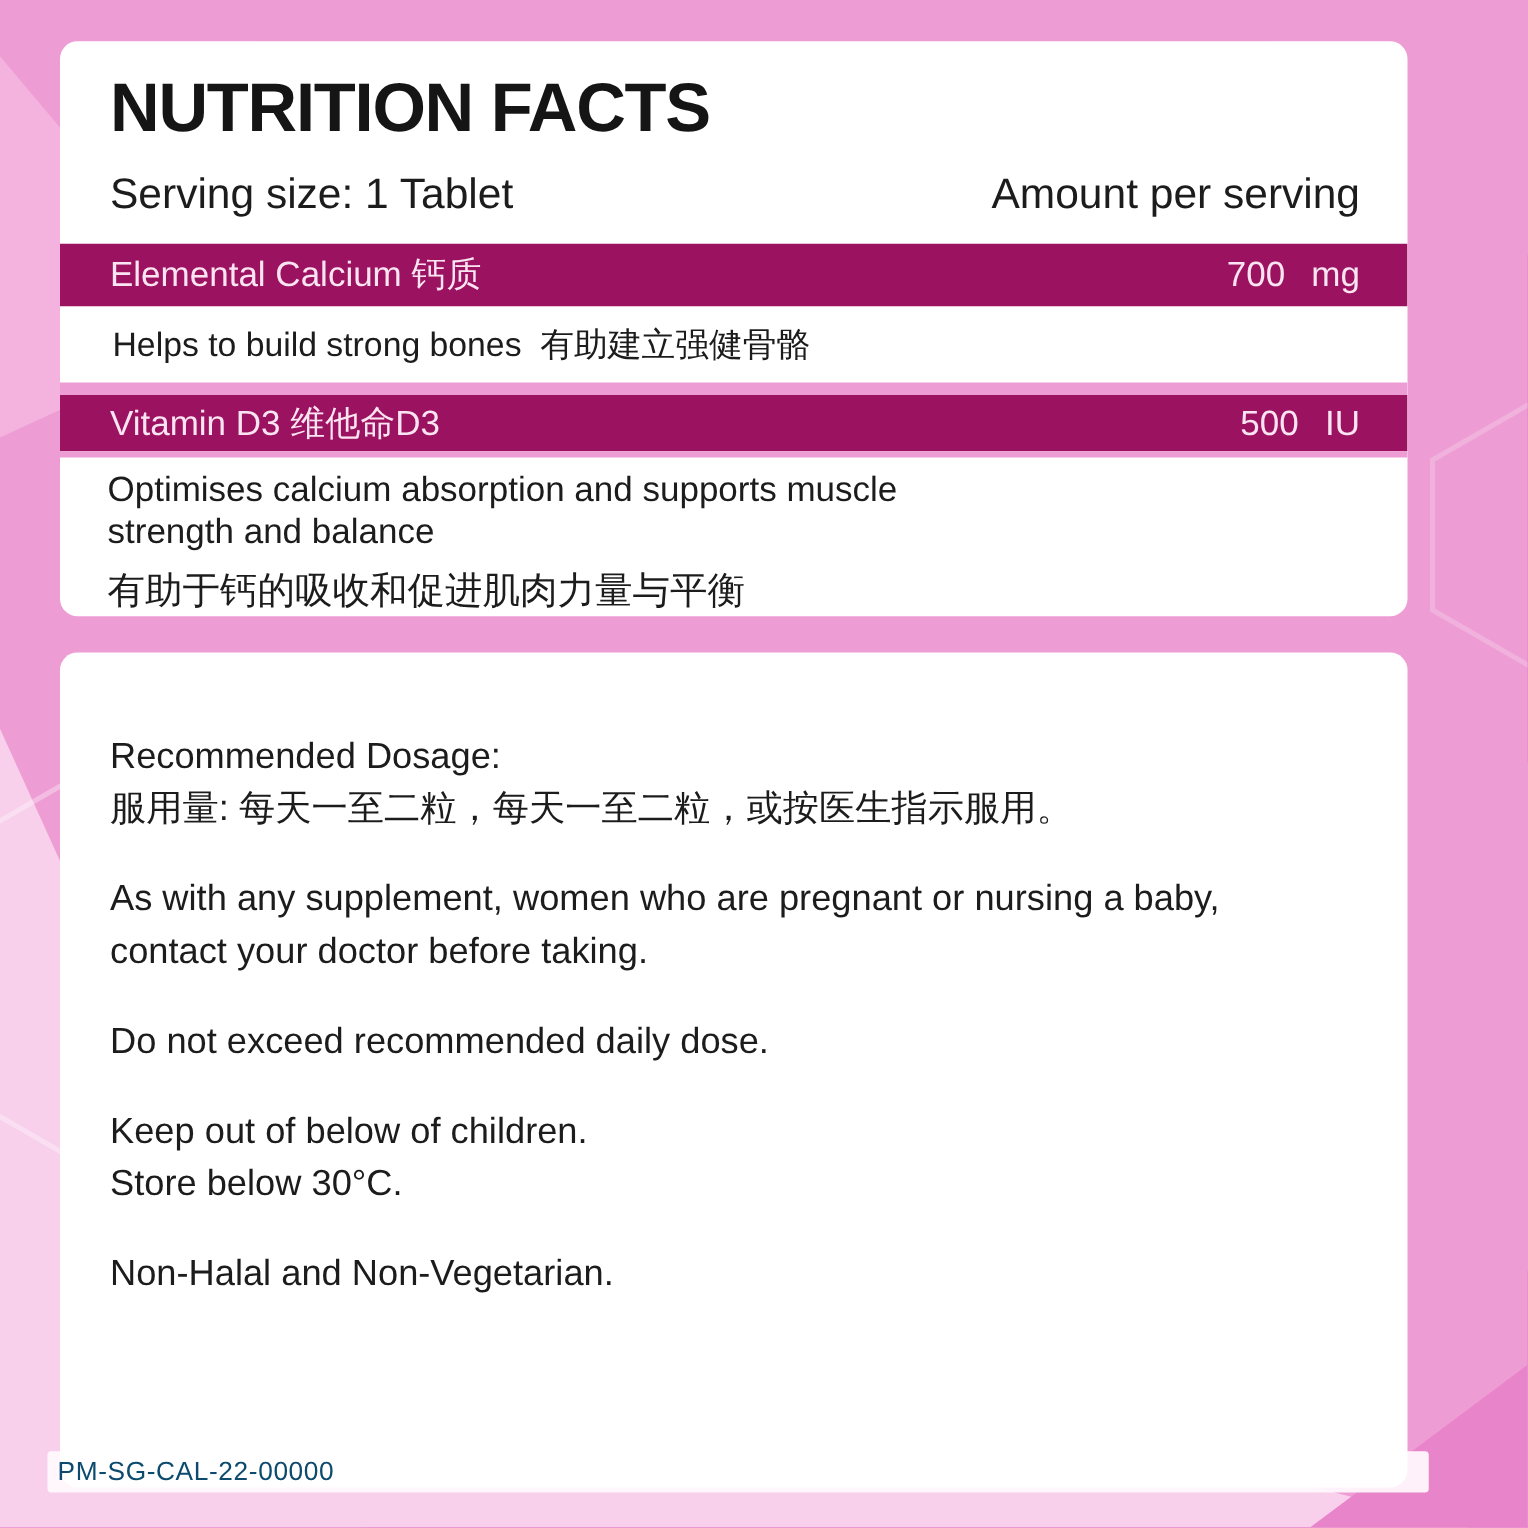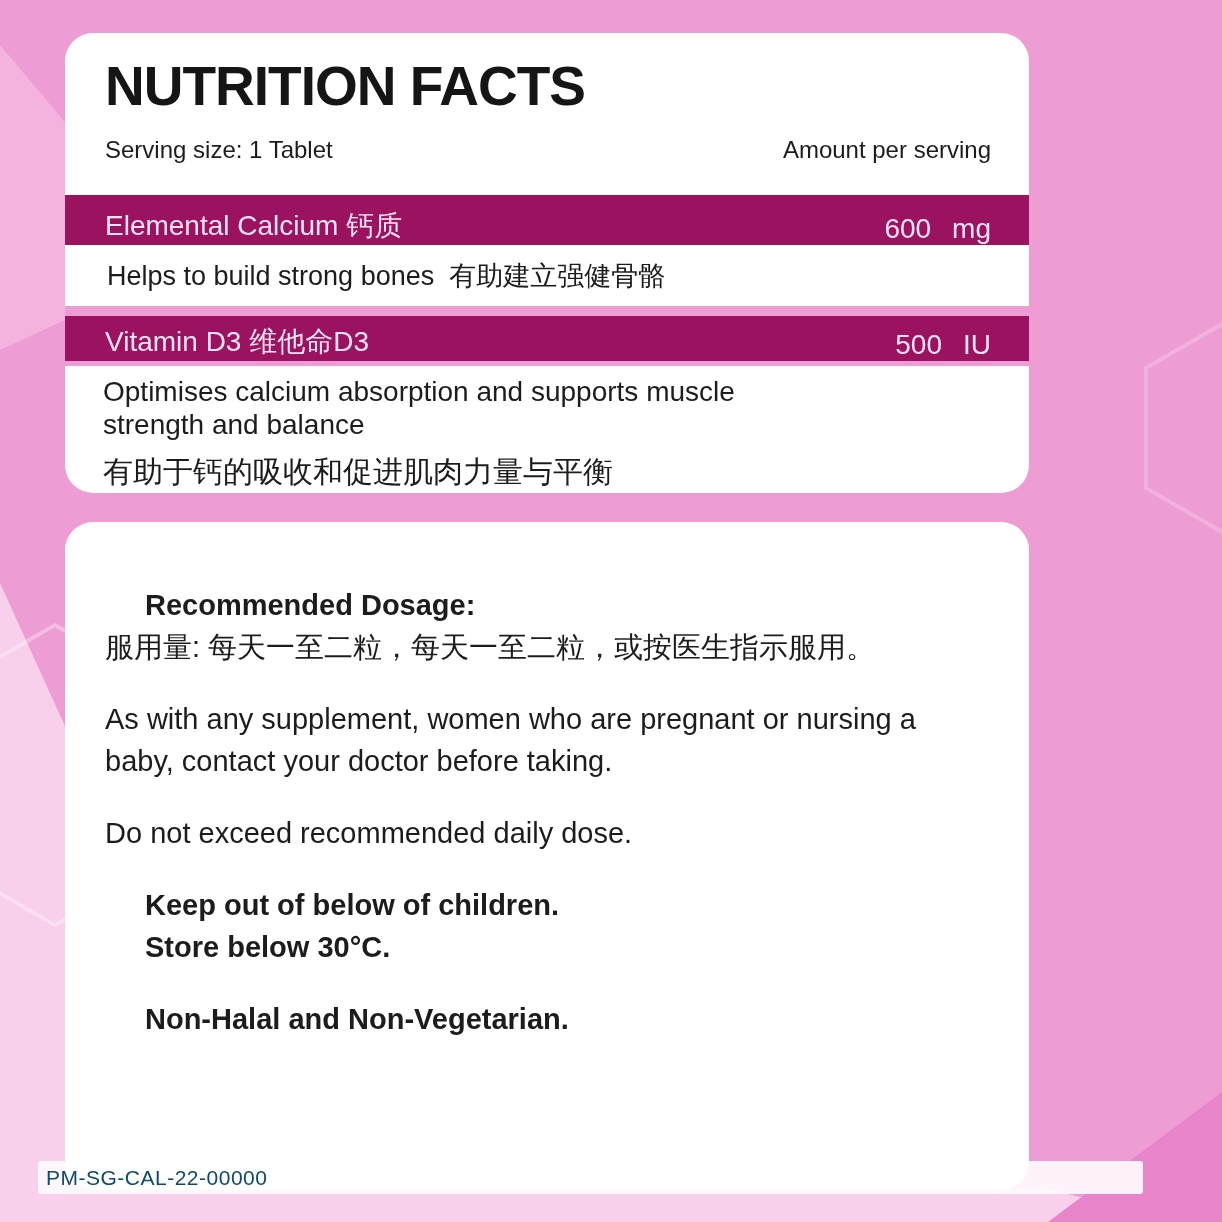--- a/index.html
+++ b/index.html
@@ -28,50 +28,50 @@
     position:absolute;left:38px;top:1161px;width:1105px;height:33px;
     background:rgba(255,250,253,.93);border-radius:3px;z-index:1;
   }
   .code-text{
     position:absolute;left:46px;top:1166px;z-index:3;
     font-size:21px;letter-spacing:.5px;color:#0c4a6e;
   }
 
   
   .card{
-    position:absolute;left:65px;width:964px;background:#FFFFFF;
-    border-radius:28px;overflow:hidden;z-index:2;
+    position:absolute;left:48px;width:1078px;background:#FFFFFF;
+    border-radius:14px;overflow:hidden;z-index:2;
   }
   .card1{top:33px;height:460px;display:flex;flex-direction:column;}
   .card2{top:522px;height:668px;box-sizing:border-box;padding:32px 58px 0 40px;}
 
   
   .nf-header{height:169px;box-sizing:border-box;padding:26px 38px 0 40px;}
   .nf-title{margin:0;font-size:55px;line-height:1.0;font-weight:700;
     letter-spacing:-1px;color:#151515;}
   .serving-row{display:flex;justify-content:space-between;
-    margin-top:22px;font-size:24px;}
+    margin-top:22px;font-size:34px;}
   .nutrient-bar{height:50px;flex:0 0 auto;background:var(--accent-magenta,#9B1261);
-    color:var(--bar-text,#FBE4F1);display:flex;align-items:flex-end;
+    color:var(--bar-text,#FBE4F1);display:flex;align-items:center;
     justify-content:space-between;padding:0 38px 0 40px;font-size:28px;}
   .nutrient-bar.bar2{height:45px;}
   .amount{display:flex;gap:21px;}
   .benefit-row{height:64px;display:flex;align-items:center;
     padding:0 38px 0 42px;font-size:27px;white-space:pre-wrap;}
   .sep{flex:0 0 auto;background:var(--background,#EE9CD4);}
   .sep10{height:10px;}
   .sep5{height:5px;}
   .benefit-block{padding:9px 38px 0 38px;}
   .benefit-block .en{margin:0;font-size:28px;line-height:33px;max-width:705px;}
   .benefit-block .zh{margin:11px 0 0 0;font-size:30px;}
 
   
   .card2 p{margin:0;font-size:29px;line-height:42px;}
   .card2 p.mt{margin-top:30px;}
-  .card2 p.bold{font-weight:700;margin-left:40px;}
+  .card2 p.bold{font-weight:400;}
 </style>
 </head>
 <body>
 
 <div class="layer deco-tl"></div>
 <div class="layer deco-left"></div>
 <div class="layer deco-bottom"></div>
 <div class="layer deco-br"></div>
 
 <svg class="hex" style="left:-95px;top:615px;" width="300" height="320" viewBox="0 0 300 320">
@@ -89,21 +89,21 @@
     <h1 class="nf-title">NUTRITION FACTS</h1>
     <div class="serving-row">
       <span>Serving size: 1 Tablet</span>
       <span>Amount per serving</span>
     </div>
   </div>
 
   <div class="nutrient-bar">
     <span>Elemental Calcium 钙质</span>
     <span class="amount">
-      <span>600</span>
+      <span>700</span>
       <span>mg</span>
     </span>
   </div>
 
   <div class="benefit-row">Helps to build strong bones  有助建立强健骨骼</div>
 
   <div class="sep sep10"></div>
 
   <div class="nutrient-bar bar2">
     <span>Vitamin D3 维他命D3</span>

